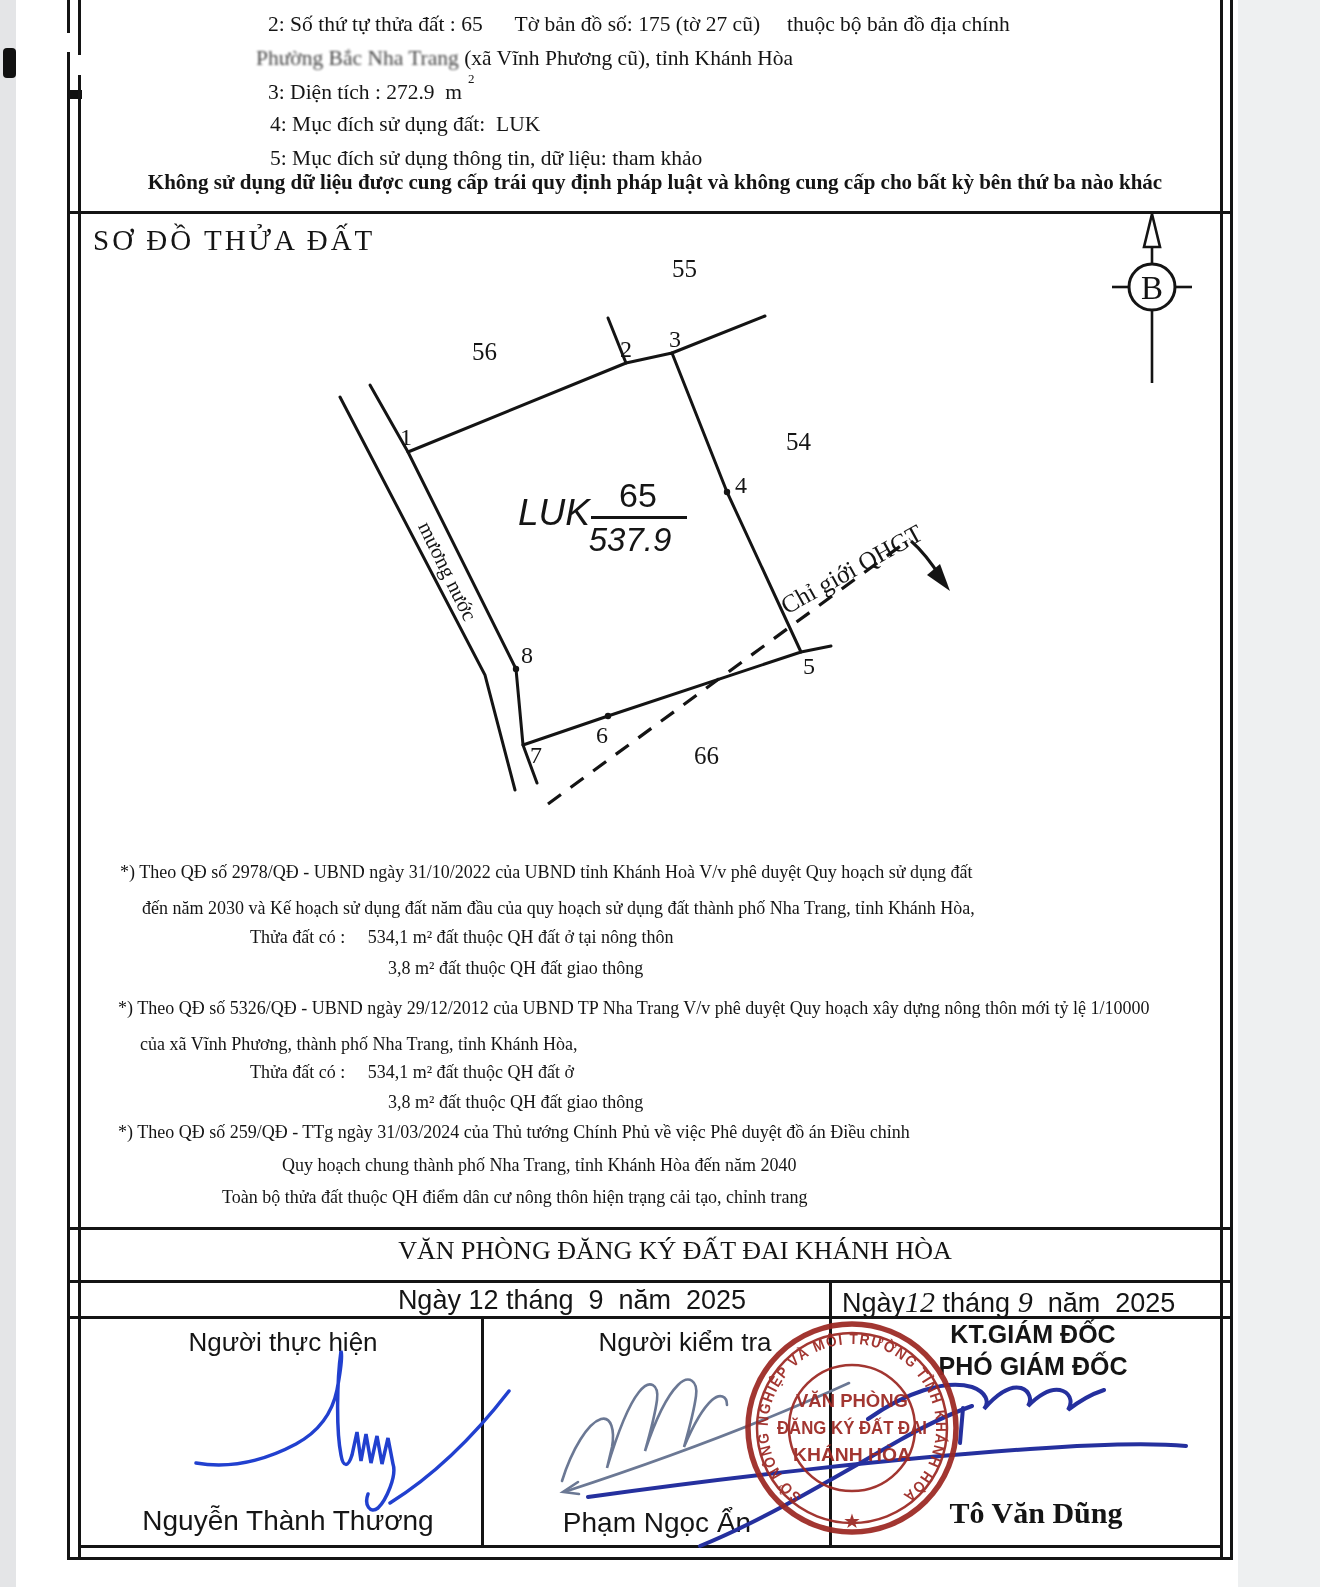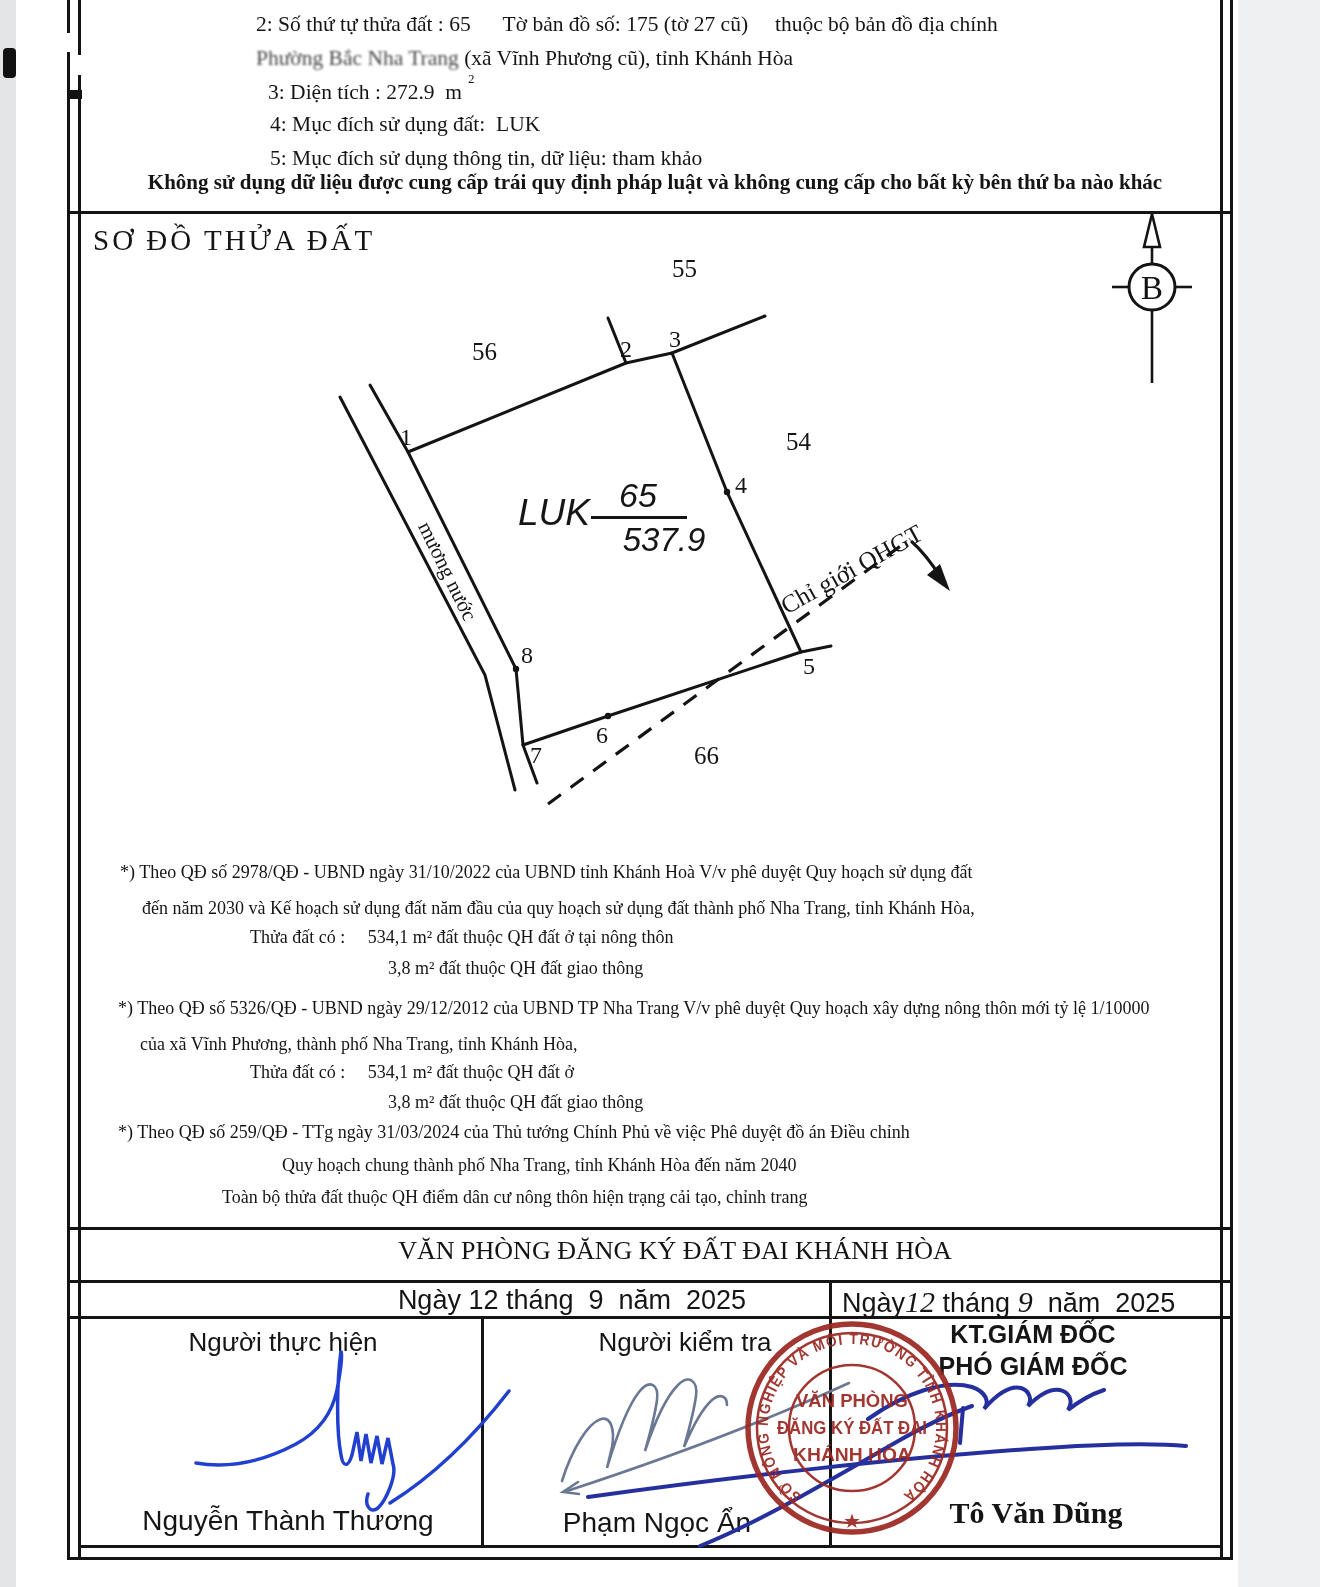--- a/index.html
+++ b/index.html
@@ -36,21 +36,21 @@
 <div class="vl" style="left:1230px;top:0;width:3px;height:1557px;"></div>
 <div class="hl" style="left:67px;top:211px;width:1166px;height:3px;"></div>
 <div class="hl" style="left:67px;top:1227px;width:1166px;height:3px;"></div>
 <div class="hl" style="left:67px;top:1280px;width:1166px;height:3px;"></div>
 <div class="hl" style="left:67px;top:1316px;width:1166px;height:3px;"></div>
 <div class="hl" style="left:78px;top:1545px;width:1145px;height:3px;"></div>
 <div class="hl" style="left:67px;top:1557px;width:1166px;height:3px;"></div>
 <div class="vl" style="left:829px;top:1280px;width:3px;height:265px;"></div>
 <div class="vl" style="left:481px;top:1316px;width:3px;height:229px;"></div>
 
-<div class="abs pre" style="left:256px;top:12px;font-size:21.5px;">2: Số thứ tự thửa đất : 65      Tờ bản đồ số: 175 (tờ 27 cũ)     thuộc bộ bản đồ địa chính</div>
+<div class="abs pre" style="left:268px;top:12px;font-size:21.5px;">2: Số thứ tự thửa đất : 65      Tờ bản đồ số: 175 (tờ 27 cũ)     thuộc bộ bản đồ địa chính</div>
 <div class="abs" style="left:256px;top:46px;font-size:21.5px;">
   <span class="blur">Phường Bắc Nha Trang</span><span> (xã Vĩnh Phương cũ), tỉnh Khánh Hòa</span>
 </div>
 <div class="abs pre" style="left:268px;top:79px;font-size:21.5px;"><span>3: Diện tích : 272.9  m</span><sup class="sq">2</sup></div>
 <div class="abs pre" style="left:270px;top:112px;font-size:21.5px;">4: Mục đích sử dụng đất:  LUK</div>
 <div class="abs pre" style="left:270px;top:146px;font-size:21.5px;">5: Mục đích sử dụng thông tin, dữ liệu: tham khảo</div>
 <div class="abs ctr b" style="left:80px;top:170px;width:1150px;font-size:21px;">Không sử dụng dữ liệu được cung cấp trái quy định pháp luật và không cung cấp cho bất kỳ bên thứ ba nào khác</div>
 
 <div class="abs" style="left:93px;top:224px;font-size:29px;letter-spacing:3px;">SƠ ĐỒ THỬA ĐẤT</div>
 
@@ -62,23 +62,23 @@
 <span class="abs vlabel" style="left:596px;top:722px;">6</span>
 <span class="abs vlabel" style="left:530px;top:742px;">7</span>
 <span class="abs vlabel" style="left:521px;top:642px;">8</span>
 
 <span class="abs nlabel" style="left:672px;top:255px;">55</span>
 <span class="abs nlabel" style="left:472px;top:338px;">56</span>
 <span class="abs nlabel" style="left:786px;top:428px;">54</span>
 <span class="abs nlabel" style="left:694px;top:742px;">66</span>
 
 <span class="abs sans" style="left:518px;top:492px;font-size:37px;font-style:italic;">LUK</span>
-<span class="abs sans ctr" style="left:591px;top:476px;width:94px;font-size:34px;font-style:italic;">65</span>
+<span class="abs sans ctr" style="left:591px;top:476px;width:94px;font-size:34px;">65</span>
 <div class="hl" style="left:591px;top:516px;width:96px;height:3px;"></div>
-<span class="abs sans ctr" style="left:609px;top:521px;width:110px;font-size:33px;font-style:italic;">537.9</span>
+<span class="abs sans ctr" style="left:575px;top:521px;width:110px;font-size:33px;font-style:italic;">537.9</span>
 
 <span class="abs" style="left:387px;top:569px;width:130px;font-size:21px;transform:rotate(64deg);transform-origin:center;">mương nước</span>
 <span class="abs" style="left:772px;top:552px;width:172px;font-size:25px;transform:rotate(-29deg);transform-origin:center;">Chỉ giới QHGT</span>
 
 <div class="abs note pre" style="left:120px;top:862px;">*) Theo QĐ số 2978/QĐ - UBND ngày 31/10/2022 của UBND tỉnh Khánh Hoà V/v phê duyệt Quy hoạch sử dụng đất</div>
 <div class="abs note pre" style="left:142px;top:898px;">đến năm 2030 và Kế hoạch sử dụng đất năm đầu của quy hoạch sử dụng đất thành phố Nha Trang, tỉnh Khánh Hòa,</div>
 <div class="abs note pre" style="left:250px;top:927px;">Thửa đất có :     534,1 m² đất thuộc QH đất ở tại nông thôn</div>
 <div class="abs note pre" style="left:388px;top:958px;">3,8 m² đất thuộc QH đất giao thông</div>
 <div class="abs note pre" style="left:118px;top:998px;">*) Theo QĐ số 5326/QĐ - UBND ngày 29/12/2012 của UBND TP Nha Trang V/v phê duyệt Quy hoạch xây dựng nông thôn mới tỷ lệ 1/10000</div>
 <div class="abs note pre" style="left:140px;top:1034px;">của xã Vĩnh Phương, thành phố Nha Trang, tỉnh Khánh Hòa,</div>

